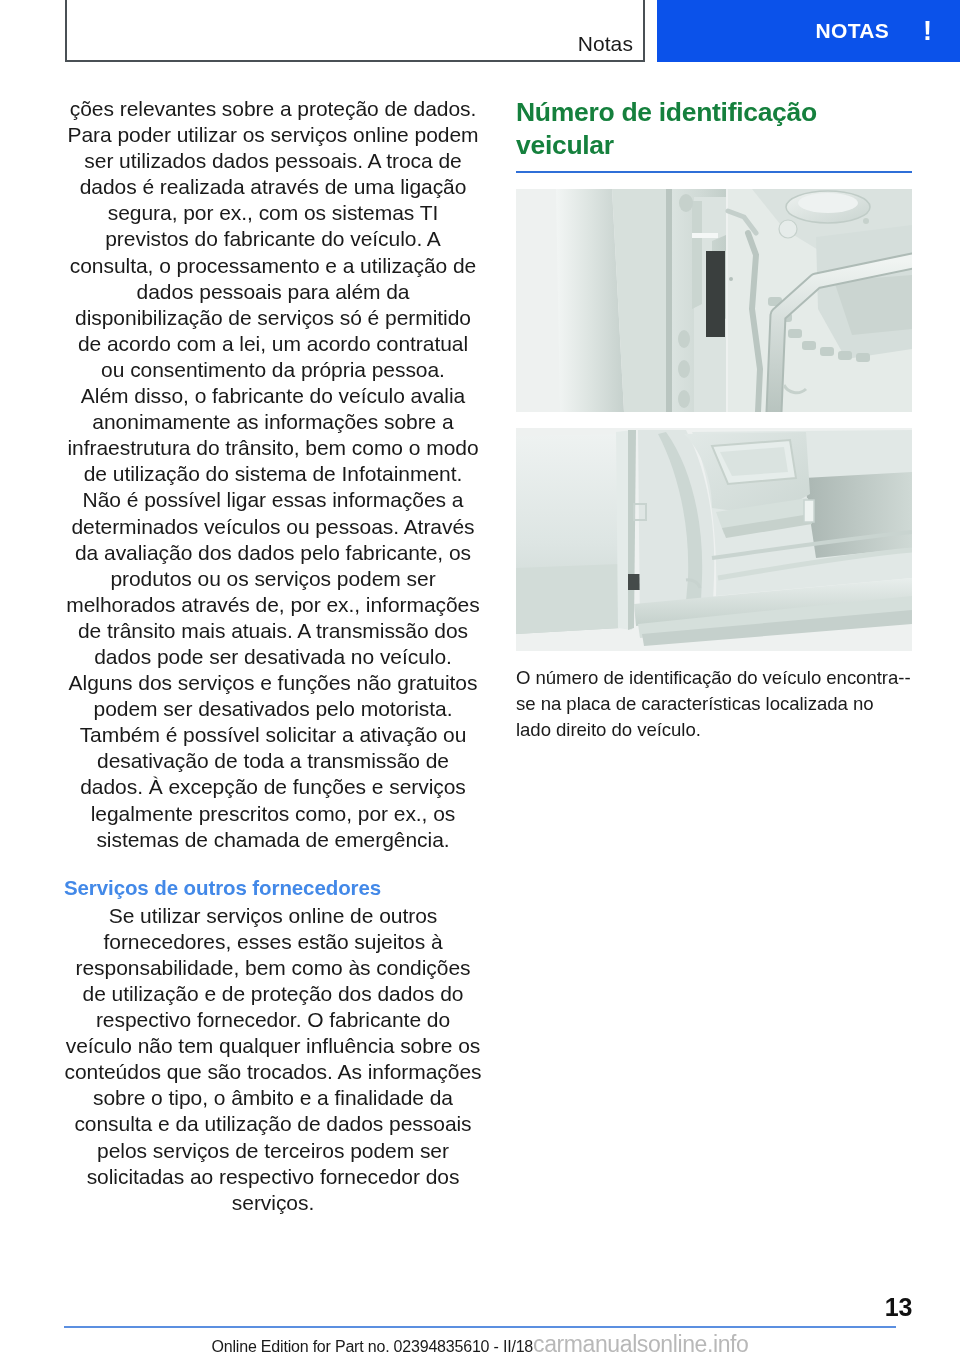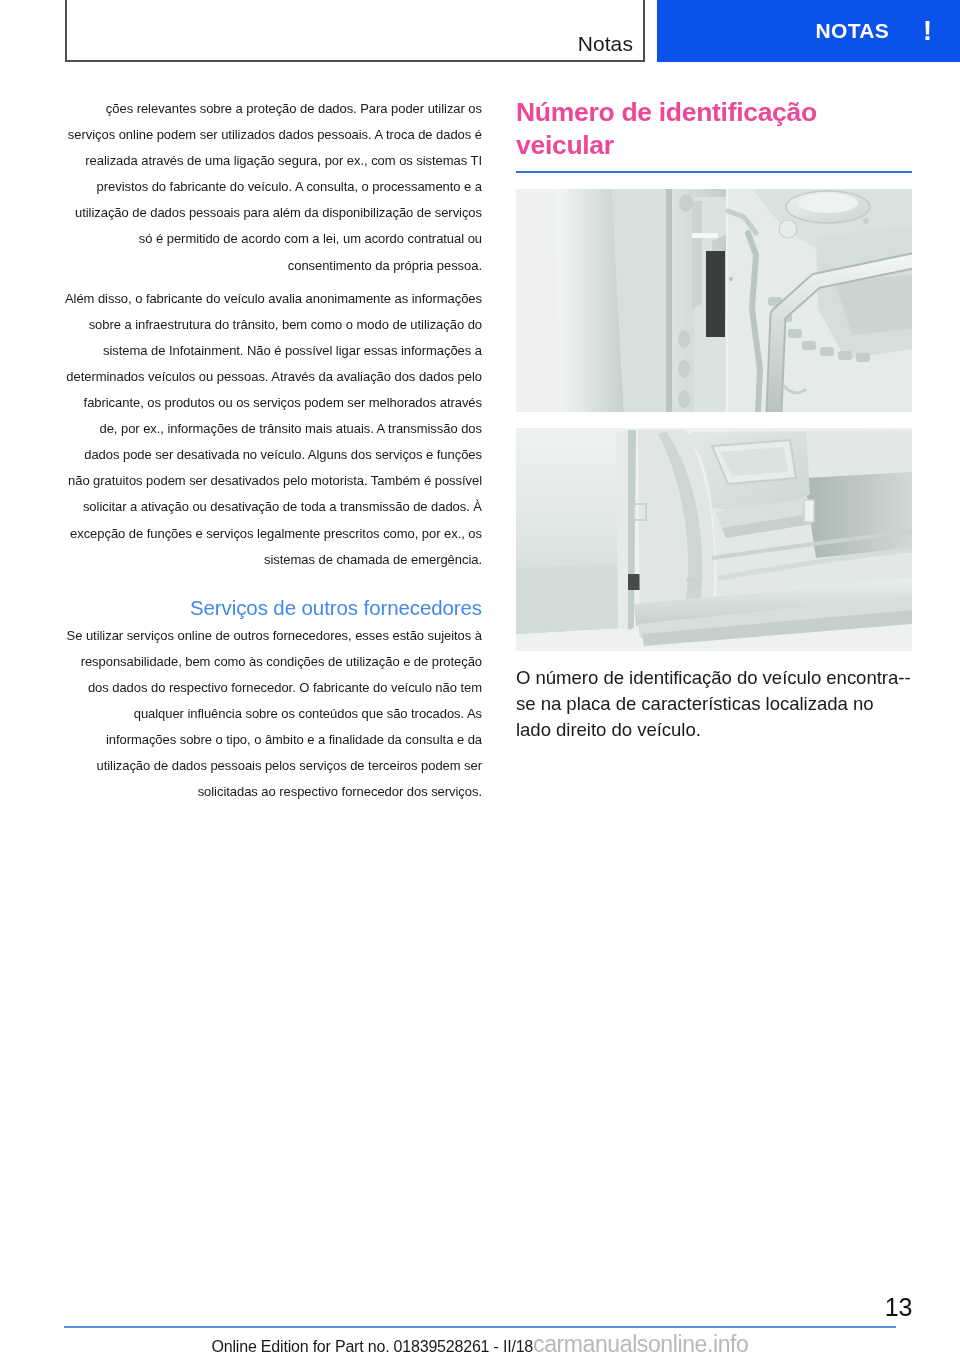--- a/index.html
+++ b/index.html
@@ -87,45 +87,43 @@
   }
   .col-right {
     position: absolute;
     left: 516px;
     top: 0;
     width: 396px;
   }
 
   p.body {
     margin: 0 0 0 0;
-    font-size: 13px;
+    font-size: 21px;
     line-height: 26.1px;
     color: #1a1a1a;
     letter-spacing: -0.05px;
-    text-align: right;
+    text-align: center;
   }
   p.body + p.body {
-    margin-top: 7px;
   }
 
   h2.sub-heading {
     margin: 21px 0 2px 0;
     font-size: 20.5px;
-    font-weight: normal;
+    font-weight: bold;
     color: #4389e8;
     letter-spacing: -0.1px;
     line-height: 27px;
-    text-align: right;
   }
 
   h1.main-heading {
     margin: 0;
     font-size: 26.5px;
     font-weight: bold;
-    color: #ec4899;
+    color: #15803d;
     line-height: 33px;
     letter-spacing: -0.3px;
   }
   .heading-rule {
     margin-top: 9px;
     width: 100%;
     height: 2px;
     background: #2f6fd8;
   }
 
@@ -154,21 +152,21 @@
     left: 0;
     bottom: 0;
     width: 960px;
     height: 90px;
   }
   .page-number {
     position: absolute;
     right: 48px;
     bottom: 40px;
     font-size: 25px;
-    font-weight: normal;
+    font-weight: bold;
     color: #111111;
     letter-spacing: -0.3px;
   }
   .footer-rule {
     position: absolute;
     left: 64px;
     bottom: 34px;
     width: 832px;
     height: 2px;
     background: #5b8fe0;
@@ -354,15 +352,15 @@
       </svg>
     </div>
     <p class="fig-caption">O número de identificação do veículo encontra--se na placa de características localizada no lado direito do veículo.</p>
   </div>
 </div>
 
 <div class="footer">
   <div class="page-number">13</div>
   <div class="footer-rule"></div>
   <div class="footer-text-wrap">
-    <span class="footer-edition">Online Edition for Part no. 01839528261 - II/18</span><span class="footer-watermark">carmanualsonline.info</span>
+    <span class="footer-edition">Online Edition for Part no. 02394835610 - II/18</span><span class="footer-watermark">carmanualsonline.info</span>
   </div>
 </div>
 
 </body></html>

